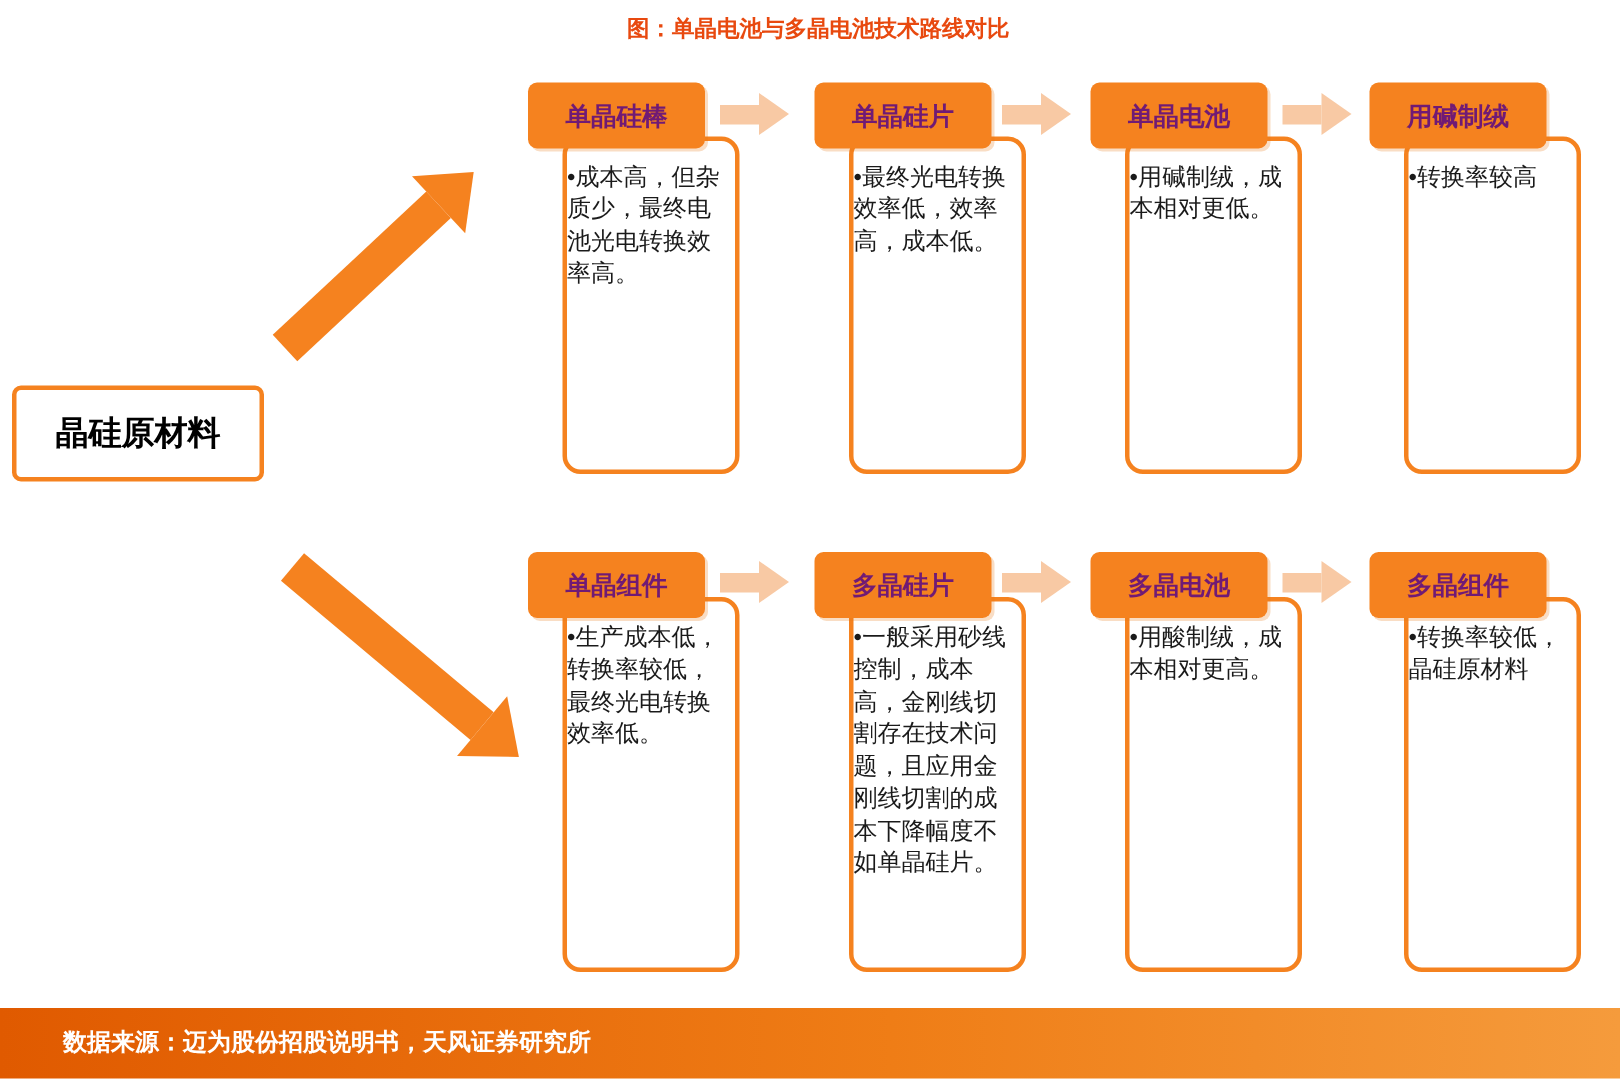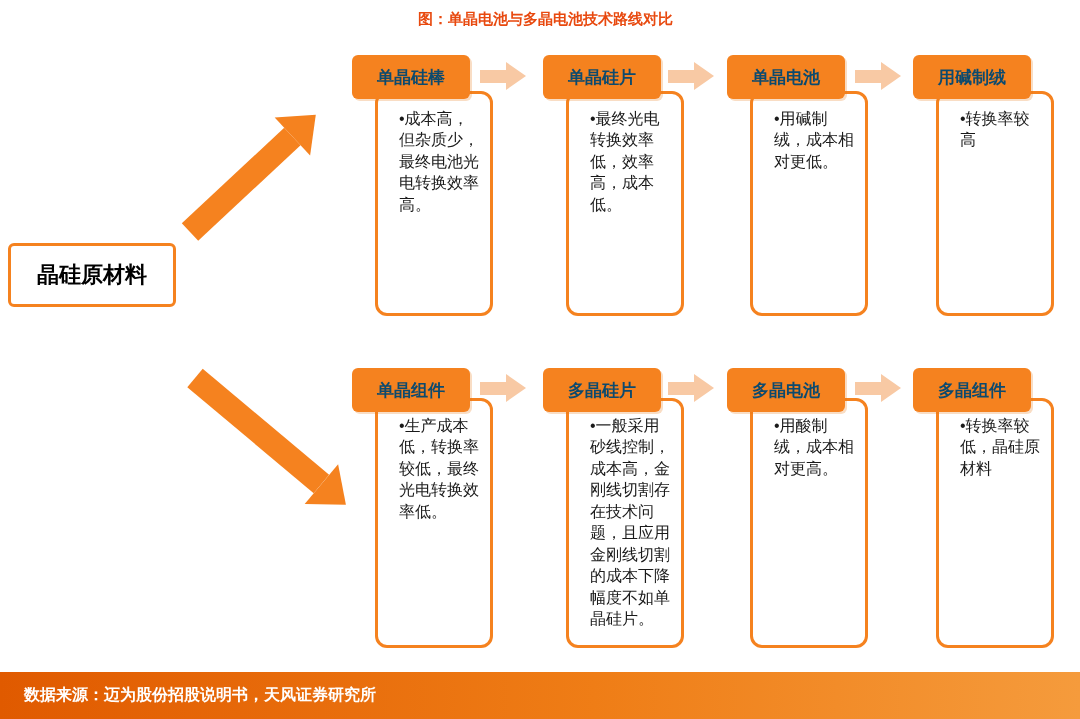--- a/index.html
+++ b/index.html
@@ -6,21 +6,21 @@
   html,body { width:1080px; height:719px; }
   body {
     position:relative; background:#fff; overflow:hidden;
     font-family:"Liberation Sans","DejaVu Sans",sans-serif;
   }
   .title {
     position:absolute; top:10px; left:0; width:100%;
     text-align:center; color:#e8490f; font-weight:bold; font-size:15px;padding-left:11px;
   }
   .root-node {
-    position:absolute; left:8px; top:243px; width:168px; height:64px;
+    position:absolute; left:8px; top:257px; width:168px; height:64px;
     border:3px solid #f5821f; border-radius:6px; background:#fff;
     display:flex; align-items:center; justify-content:center;
     font-size:22px; font-weight:bold; color:#000;
   }
   
   .big-arrow { position:absolute; display:flex; align-items:center; transform-origin:left center; }
   .big-arrow .shaft { height:24px; background:#f5821f; }
   .big-arrow .head { width:0; height:0; border-left:32px solid #f5821f;
     border-top:26px solid transparent; border-bottom:26px solid transparent; }
   .big-arrow.up   { left:190px; top:206px; transform:rotate(-43deg); }
@@ -30,36 +30,36 @@
   
   .flow-arrow { position:absolute; display:flex; align-items:center; }
   .flow-arrow .bar { width:26px; height:13px; background:#f8c9a4; }
   .flow-arrow .tip { width:0; height:0; border-left:20px solid #f8c9a4;
     border-top:14px solid transparent; border-bottom:14px solid transparent; }
   
   .col { position:absolute; width:142px; }
   .tab {
     position:absolute; left:0; top:0; width:118px; height:44px;
     background:#f5821f; border-radius:6px; z-index:2;
-    color:#0c4a6e; font-weight:bold; font-size:17px;
+    color:#701a75; font-weight:bold; font-size:17px;
     display:flex; align-items:center; justify-content:center;
     box-shadow:2px 2px 0 rgba(230,120,20,0.25);
   }
   .card {
     position:absolute; left:23px; top:36px; width:118px; z-index:1;
     background:#fff; border:3px solid #f5821f; border-radius:12px;
-    padding:14px 8px 8px 21px; font-size:16px; line-height:1.34; color:#1a1a1a;
+    padding:14px 8px 8px 0; font-size:16px; line-height:1.34; color:#1a1a1a;
   }
   .row-top .card { height:225px; }
   .row-bottom .card { top:30px; height:250px; }
   .source-bar {
     position:absolute; left:0; bottom:0; width:1080px; height:47px;
     background:linear-gradient(90deg,#e05a00 0%,#ef7d16 55%,#f59b3c 100%);
     color:#fff; font-weight:bold; font-size:16px;
-    display:flex; align-items:center; padding-left:24px;
+    display:flex; align-items:center; padding-left:42px;
   }
 </style>
 </head>
 <body>
 
 <div class="title">图：单晶电池与多晶电池技术路线对比</div>
 
 <div class="root-node">
   <span>晶硅原材料</span>
 </div>

